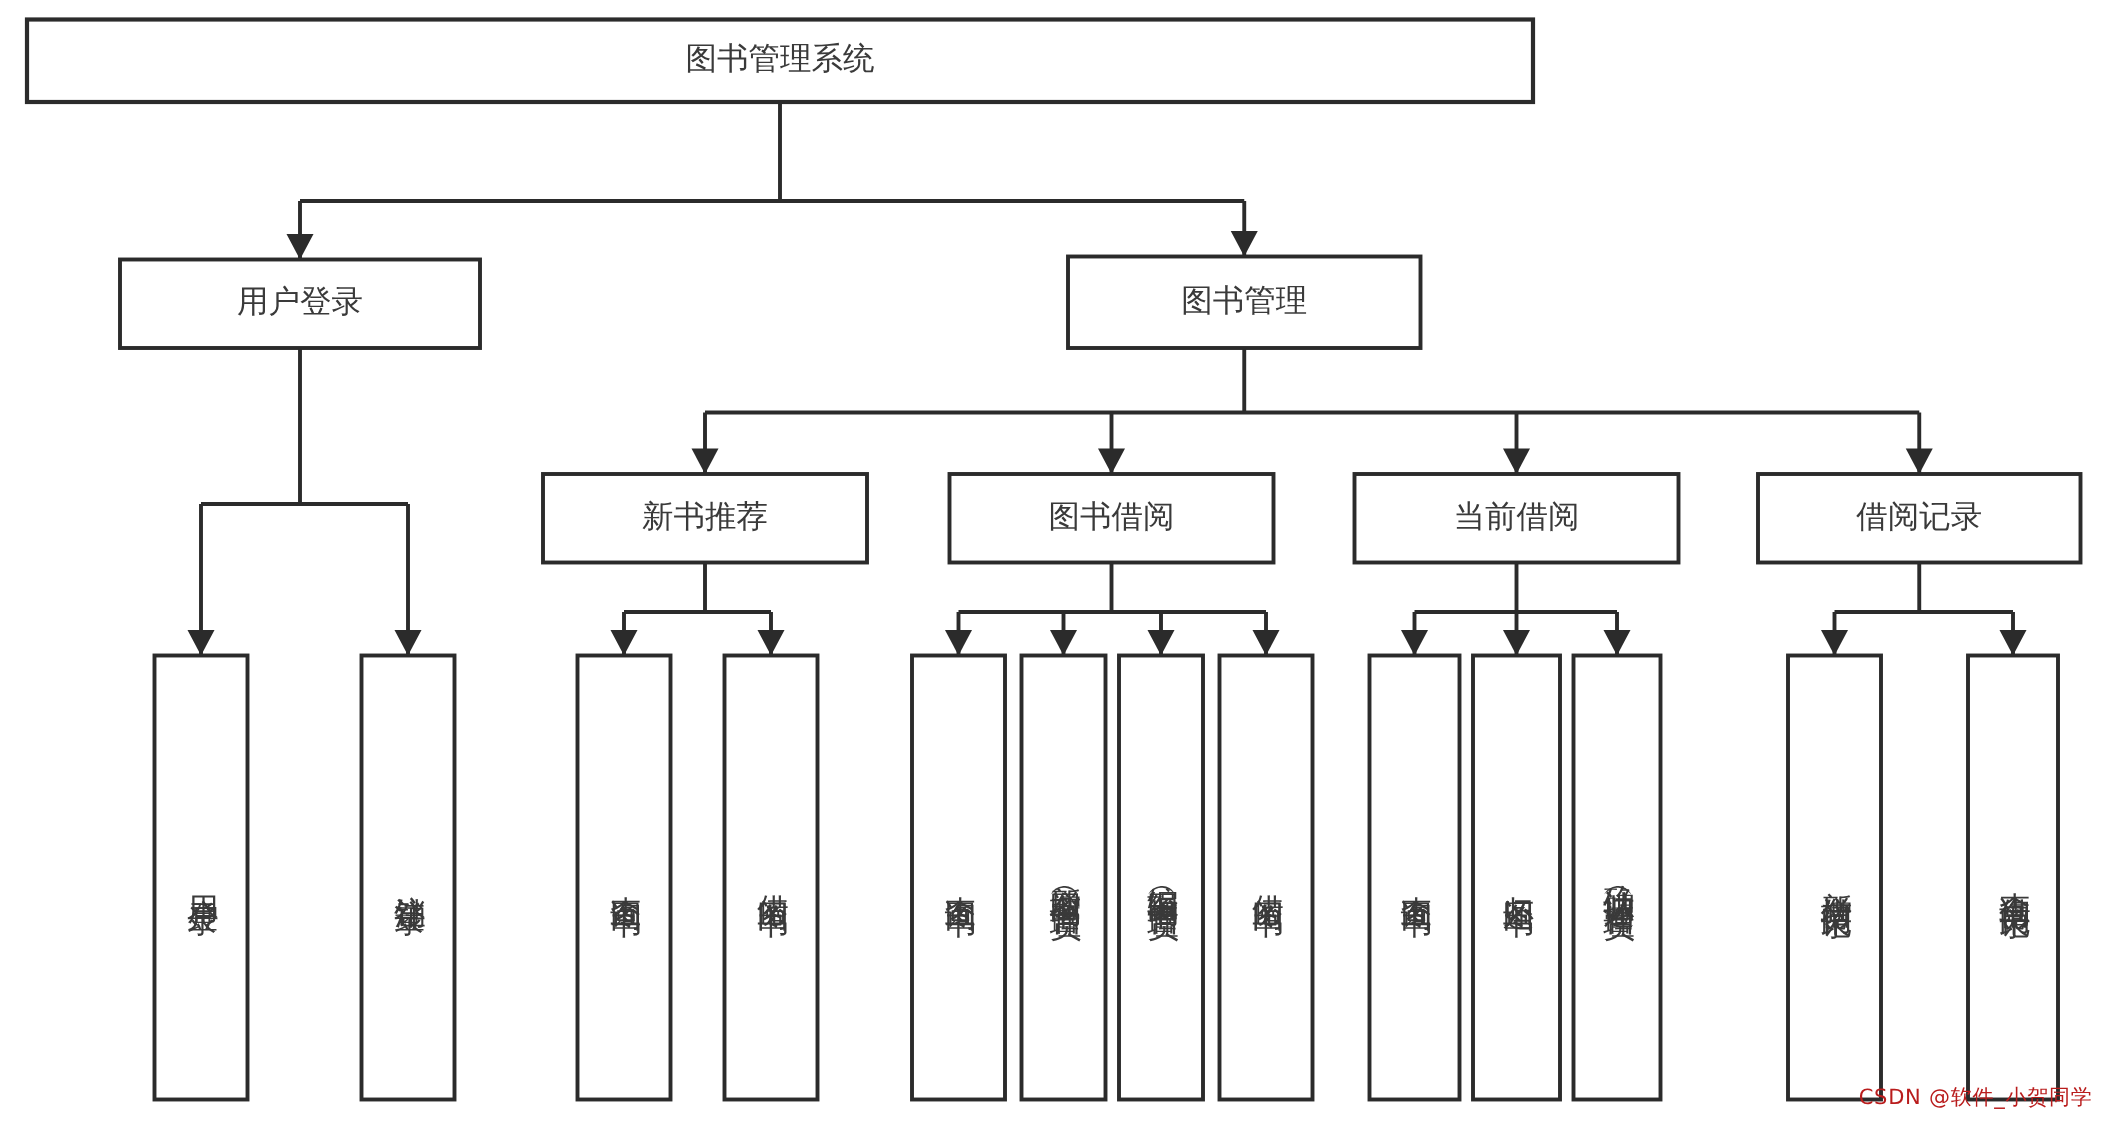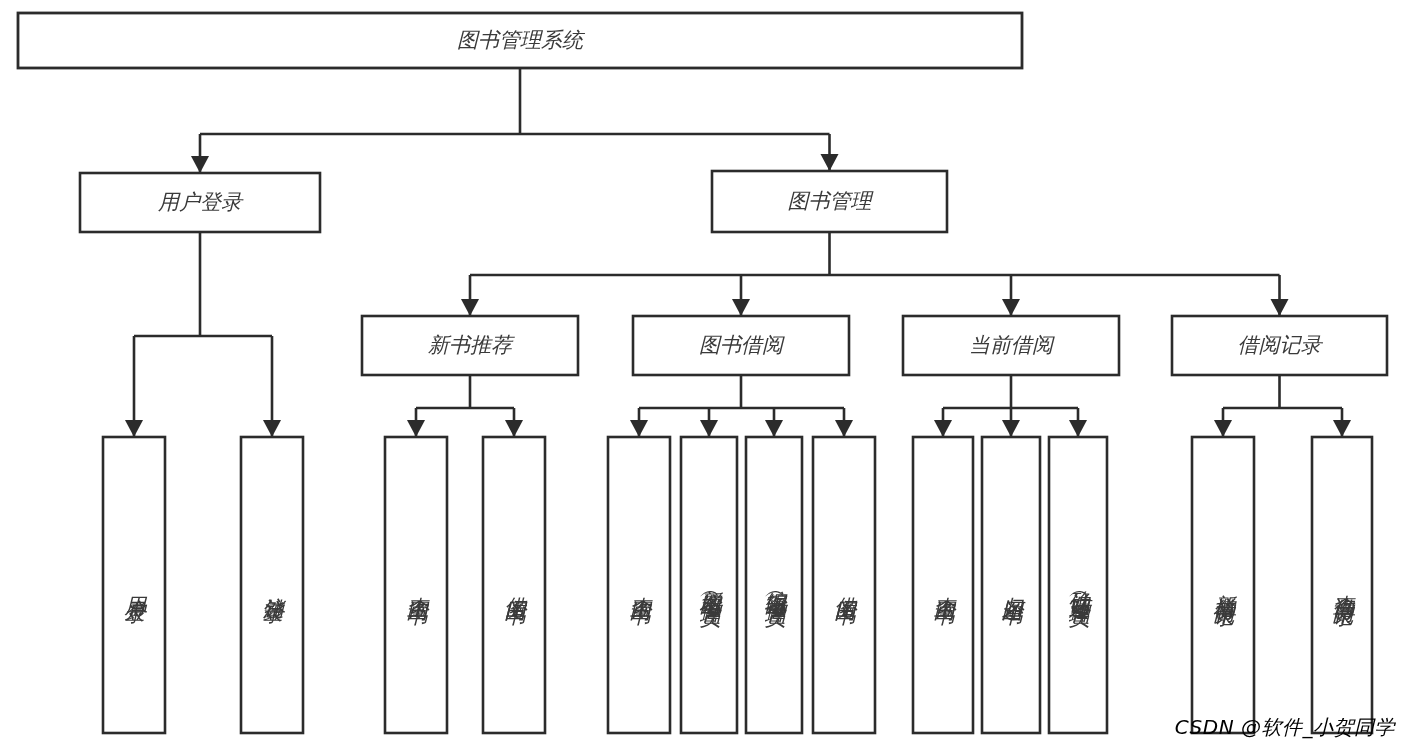--- a/index.html
+++ b/index.html
@@ -12,21 +12,20 @@
     width: 1405px;
     height: 747px;
     overflow: hidden;
     font-family: "DejaVu Sans", "Liberation Sans", sans-serif;
   }
   #diagram-root {
     position: relative;
     width: 1405px;
     height: 747px;
     background: #ffffff;
-    font-style: italic;
   }
   svg#tree-svg {
     position: absolute;
     left: 0;
     top: 0;
     width: 1405px;
     height: 747px;
     display: block;
   }
   .node-box {
@@ -60,22 +59,22 @@
   }
   .arrow-head {
     fill: #2b2b2b;
     stroke: none;
   }
   .watermark {
     position: absolute;
     right: 10px;
     bottom: 6px;
     font-family: "DejaVu Sans", "Liberation Sans", sans-serif;
-    font-size: 20px;
-    color: #000000;
+    font-size: 14px;
+    color: #b91c1c;
     white-space: nowrap;
     letter-spacing: 0.5px;
     user-select: none;
   }
 </style>
 </head>
 <body>
 
 <div id="diagram-root">
 

